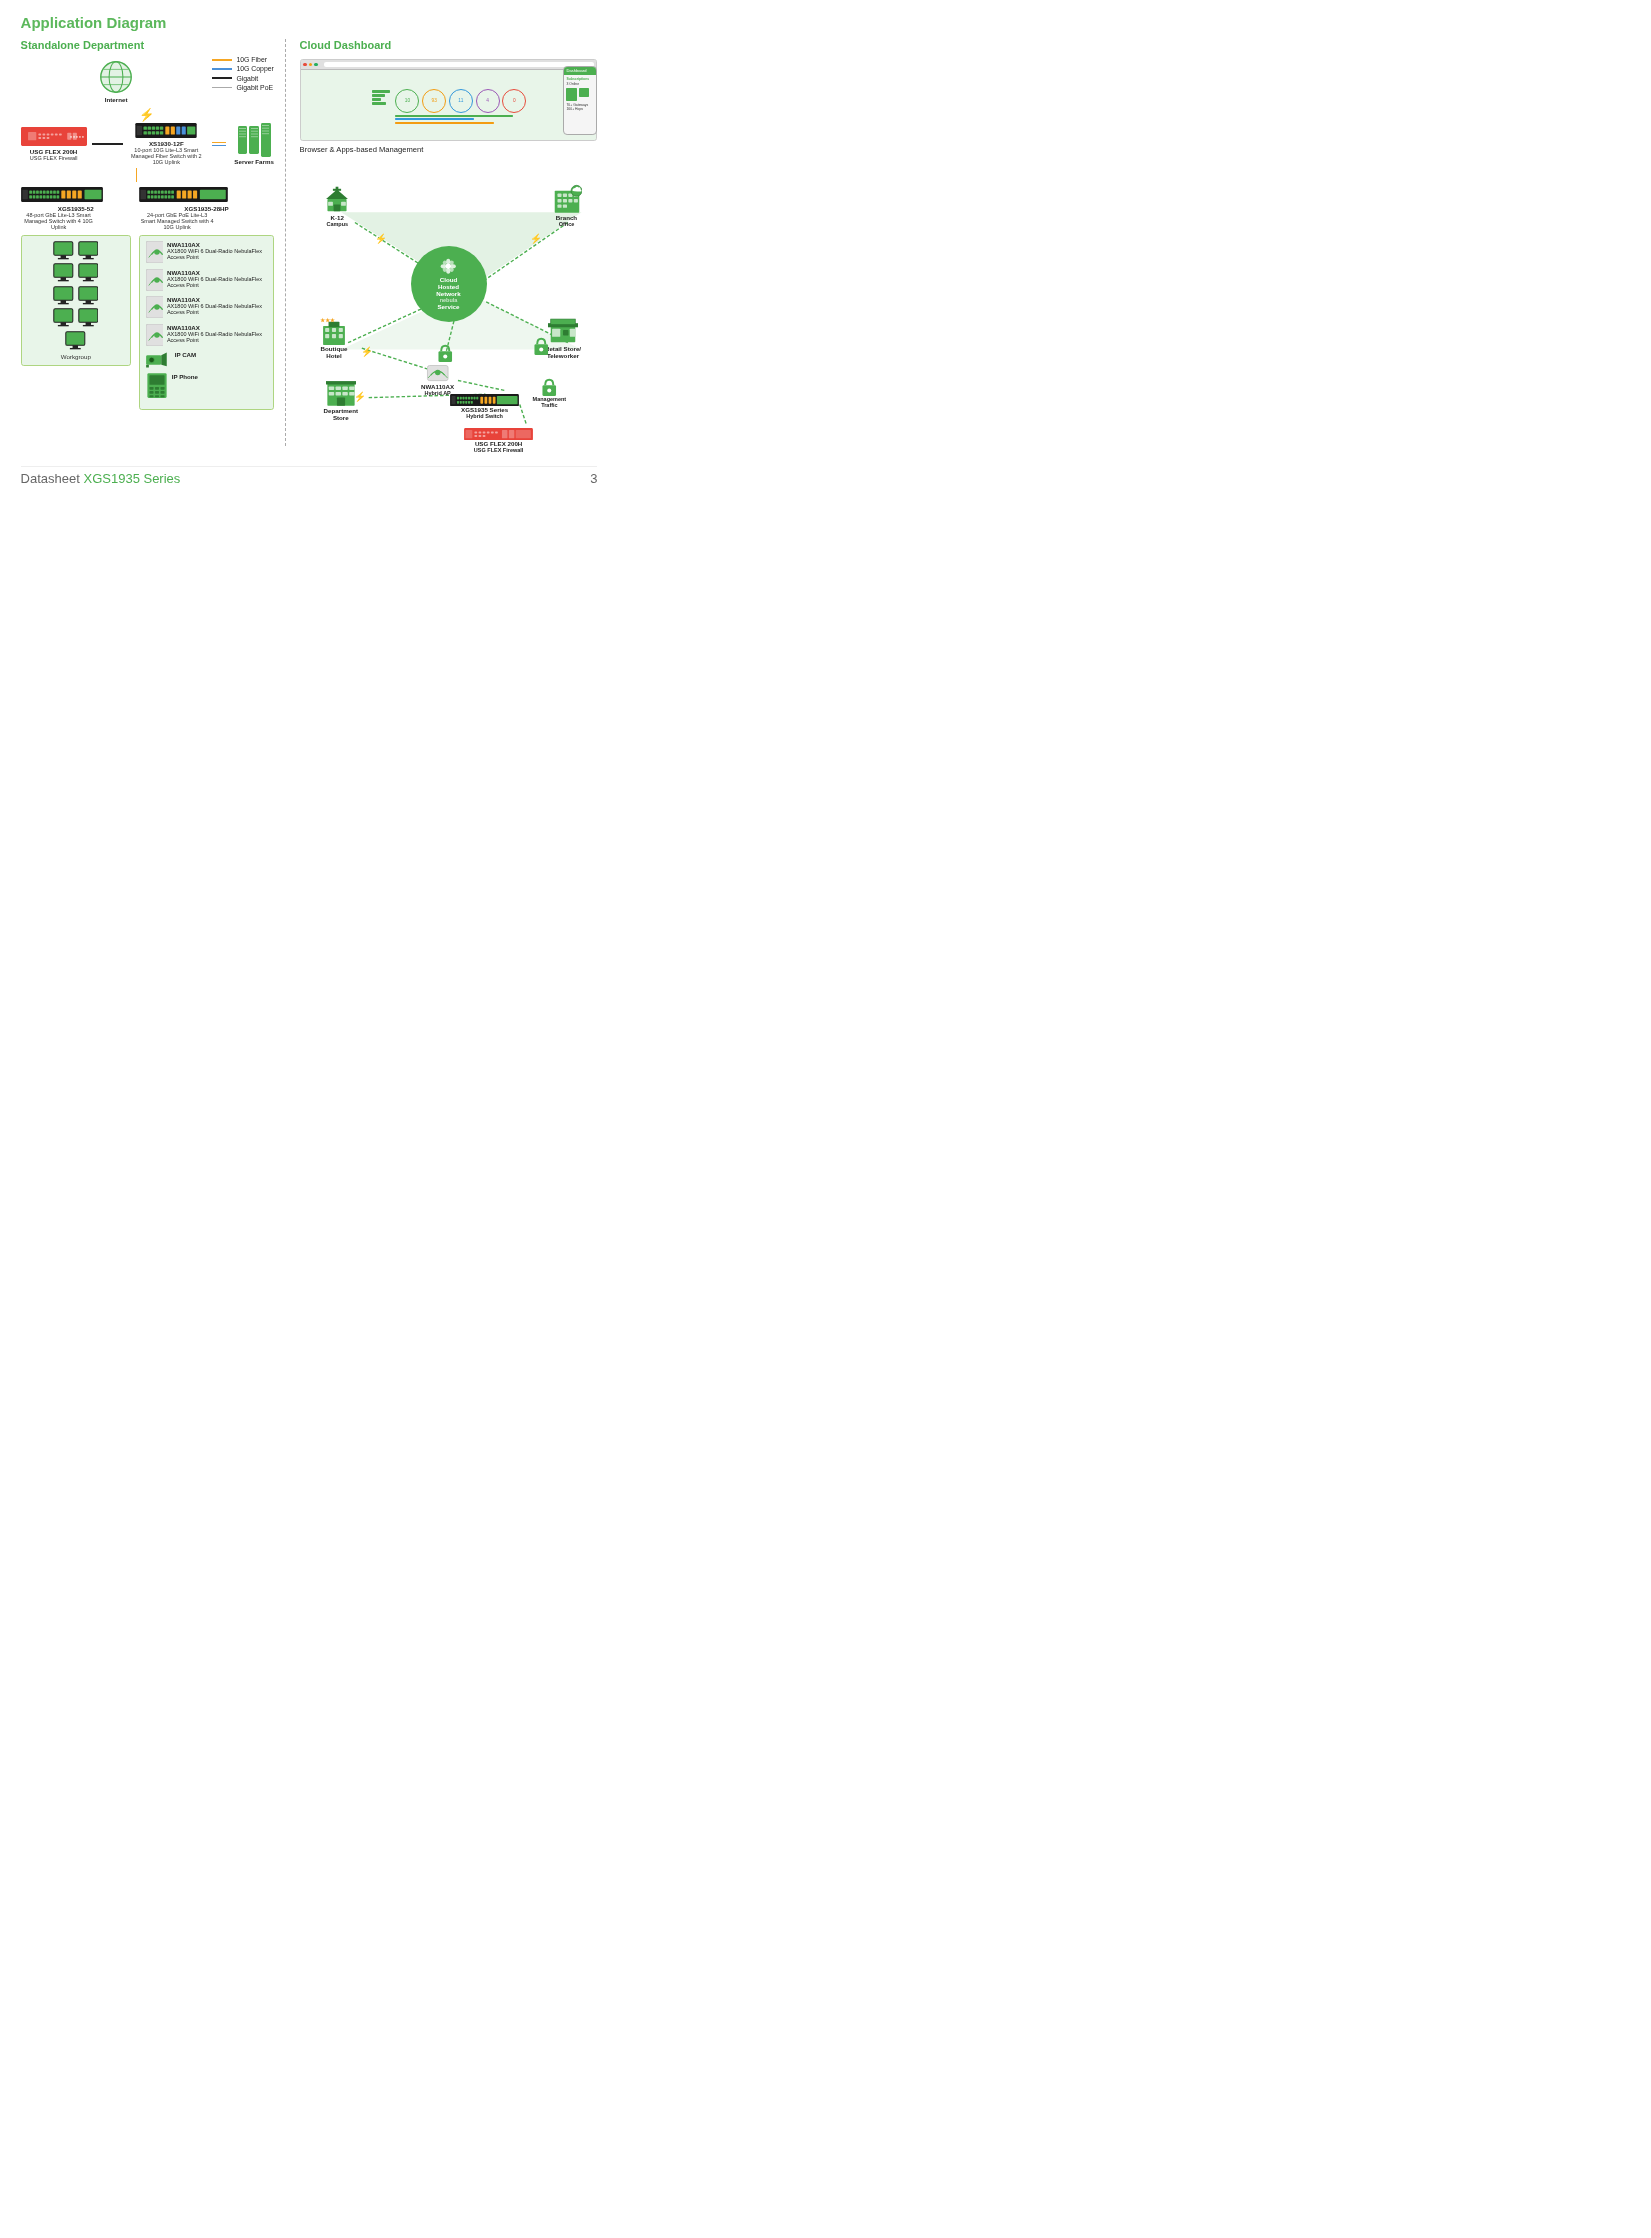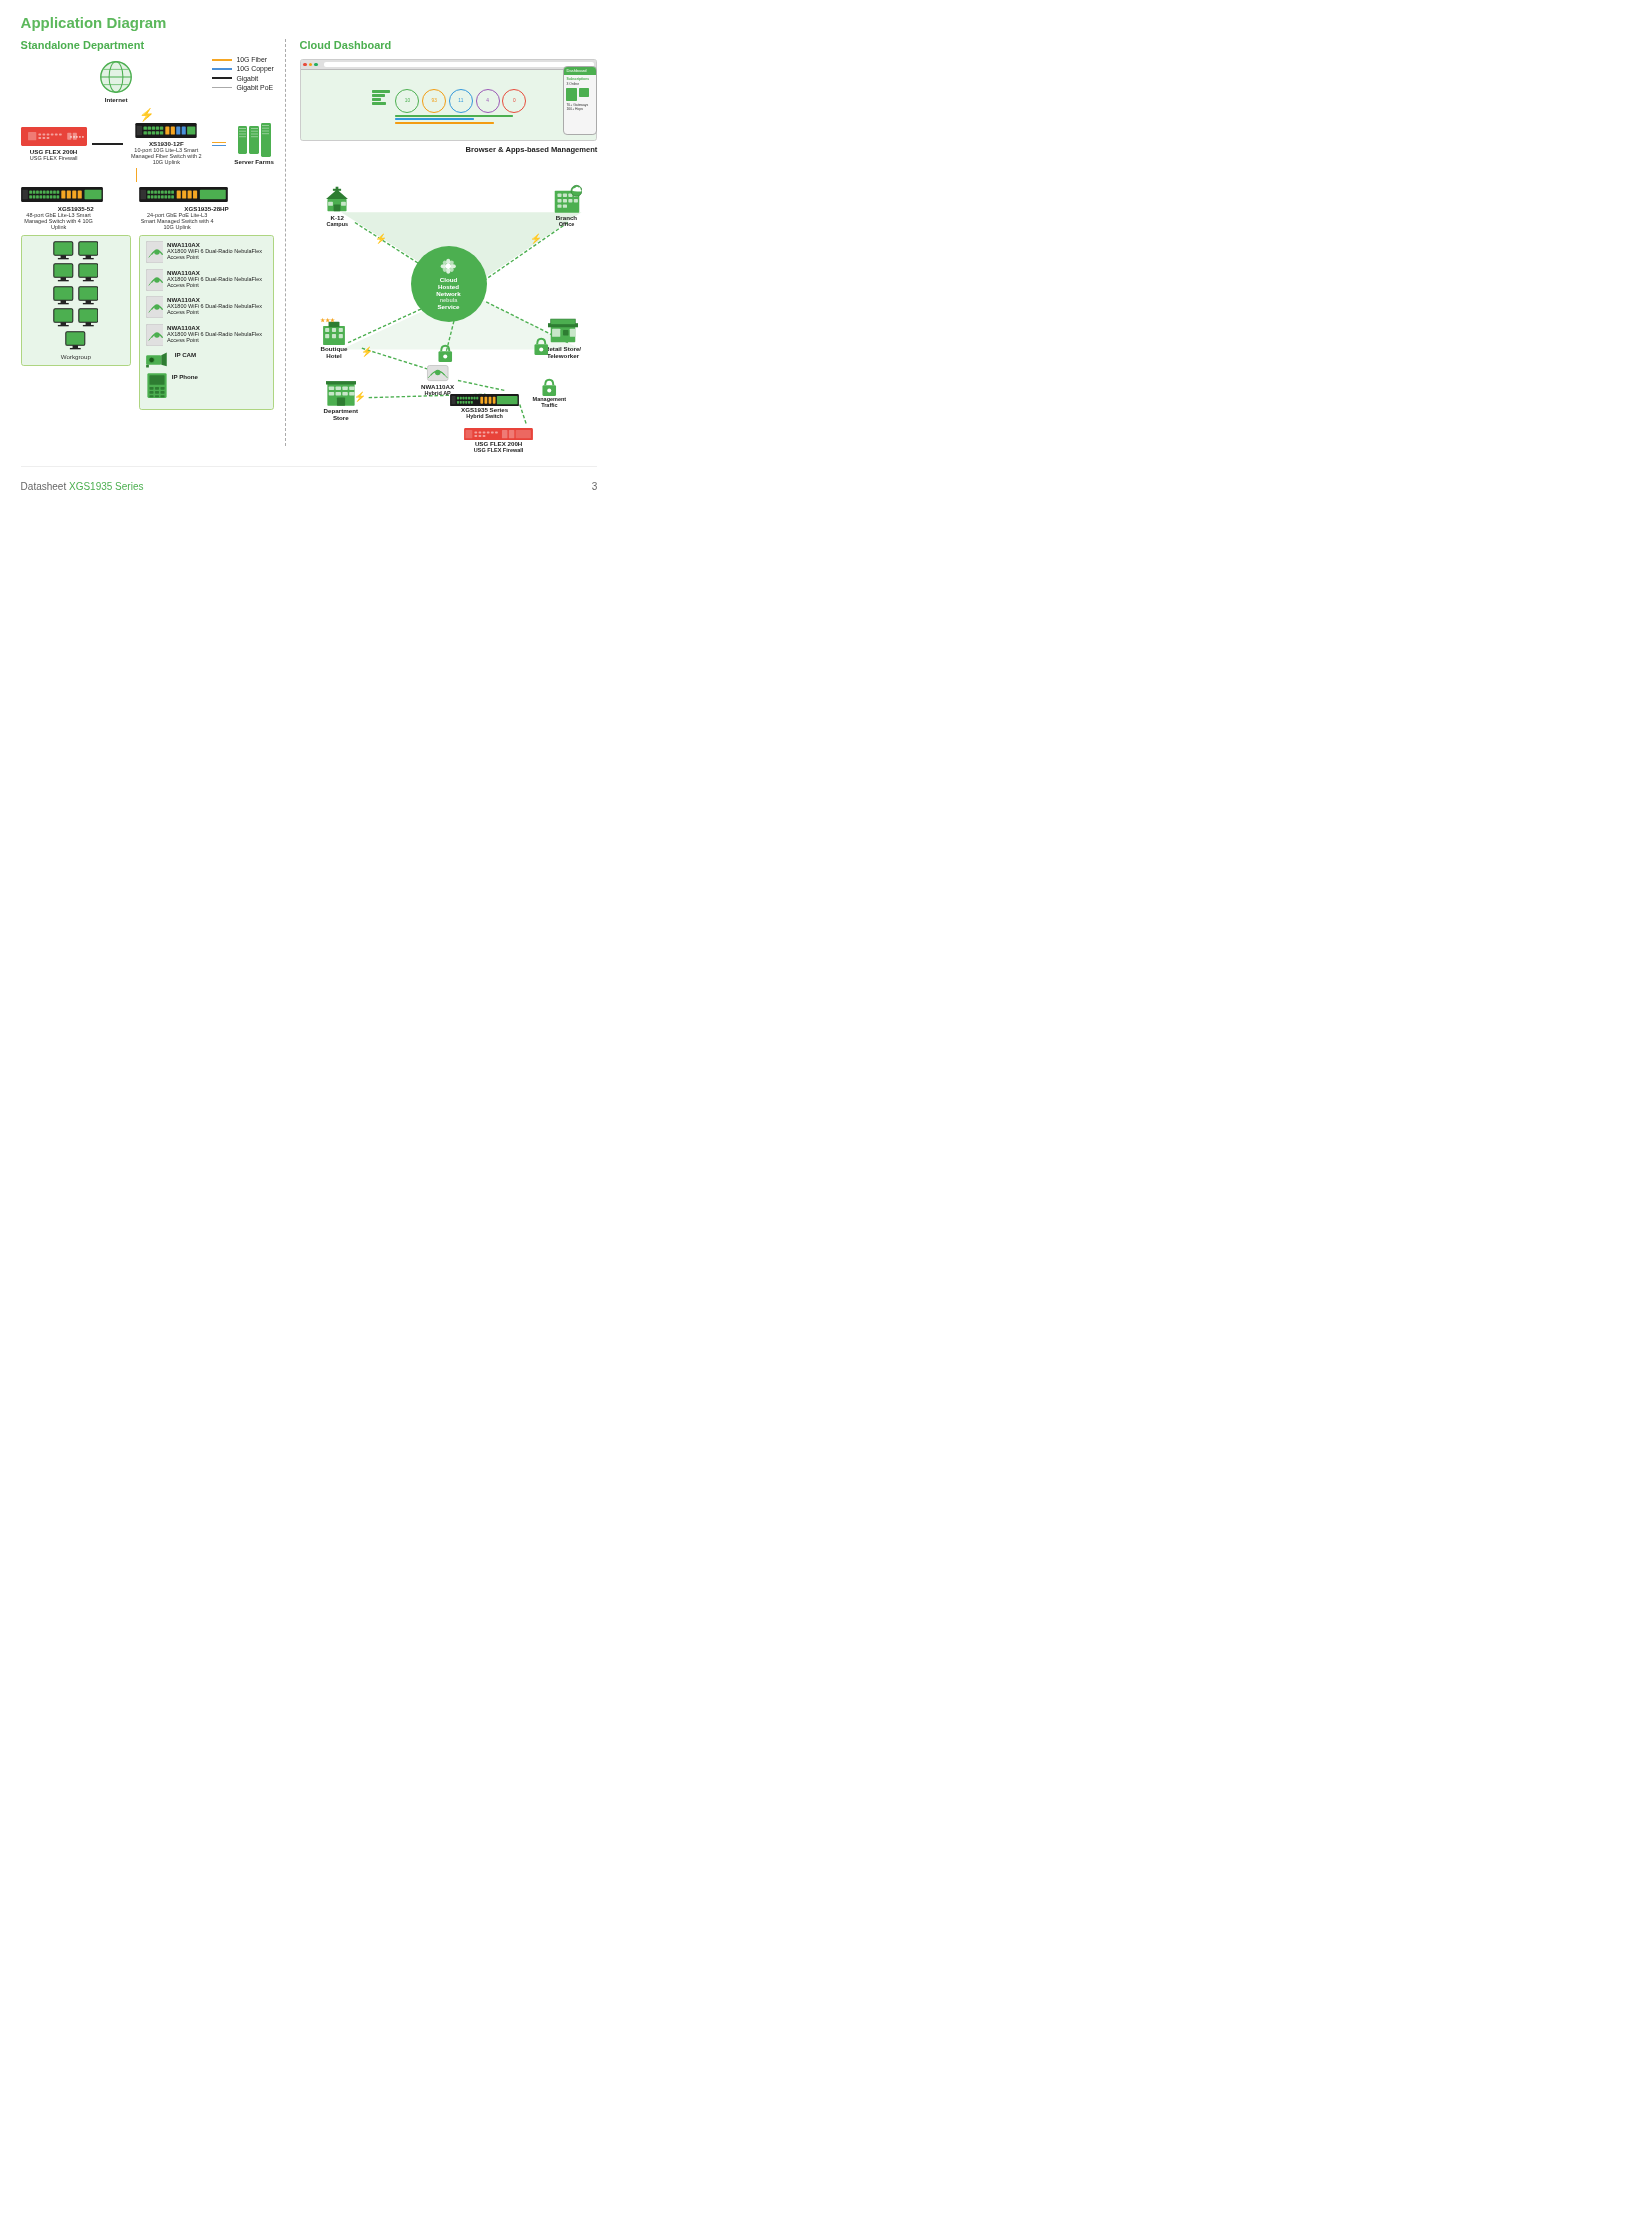--- a/index.html
+++ b/index.html
@@ -227,22 +227,22 @@
       overflow: hidden;
       font-size: 4.1px;
     }
     .mobile-header {
       background: #4caf50;
       color: white;
       padding: 1.4px 2.1px;
       font-size: 4.1px;
     }
     .mgmt-label {
-      text-align: right;
-      font-weight: bold;
+      text-align: left;
+      font-weight: normal;
       font-size: 7.6px;
       margin: 2.7px 0;
     }
     .cloud-center {
       width: 76px;
       height: 76px;
       background: #4caf50;
       border-radius: 50%;
       display: flex;
       flex-direction: column;
@@ -273,25 +273,25 @@
       display: flex;
       flex-direction: column;
       align-items: center;
       font-size: 6.2px;
       font-weight: bold;
       text-align: center;
     }
     
     .footer {
       margin-top: 20.6px;
-      padding-top: 14px;
+      padding-top: 4px;
       border-top: 0.7px solid #eee;
       display: flex;
       justify-content: space-between;
-      font-size: 10px;
+      font-size: 13px;
       color: #666;
     }
     .footer-series { color: #4caf50; }
   </style>
 </head>
 <body>
 
 <h1 class="page-title">
   <span>Application Diagram</span>
 </h1>

